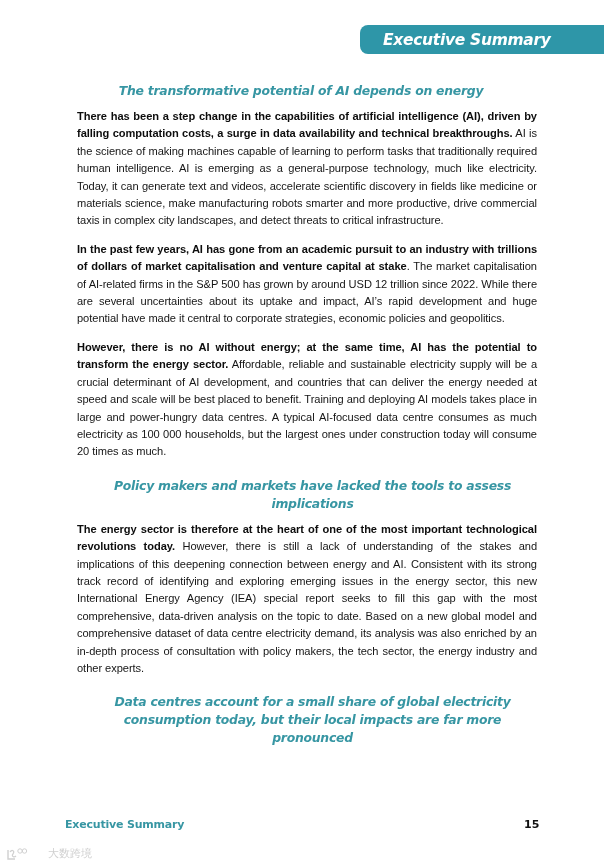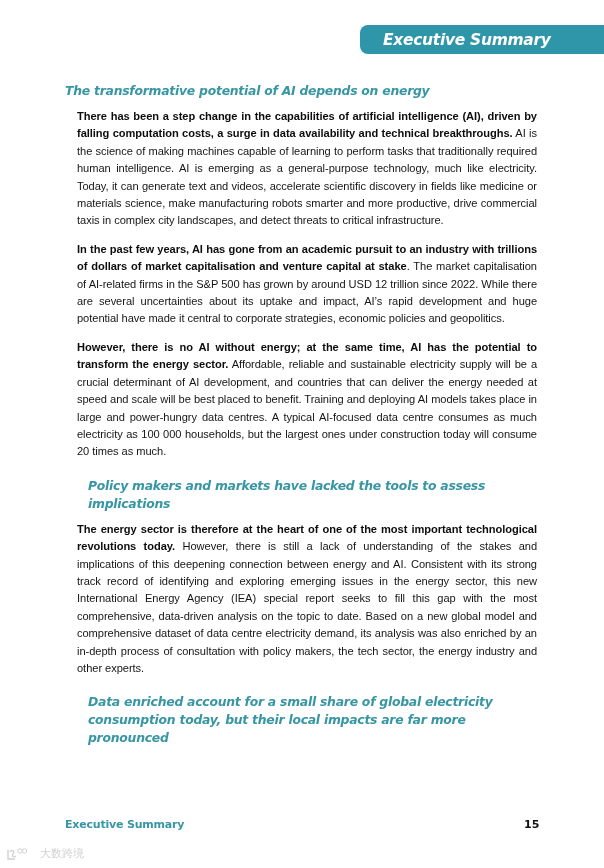--- a/index.html
+++ b/index.html
@@ -51,20 +51,21 @@
     }
     .section-title {
       color: #3796a3;
       font-family: "DejaVu Sans", sans-serif;
       font-style: italic;
       font-weight: bold;
       font-size: 12.4px;
       line-height: 18px;
       letter-spacing: -0.25px;
       margin: 0 0 8px 0;
+      text-align: center;
     }
     .para {
       font-family: "Liberation Sans", sans-serif;
       font-size: 11.1px;
       line-height: 17.4px;
       text-align: justify;
       margin: 0 0 11px 12px;
       letter-spacing: -0.05px;
       color: #151515;
     }
@@ -94,21 +95,21 @@
       font-family: "DejaVu Sans", sans-serif;
       font-weight: bold;
       font-size: 11px;
     }
     .watermark {
       position: absolute;
       left: 6px;
       top: 846px;
       display: flex;
       align-items: center;
-      gap: 12px;
+      gap: 20px;
       color: #c8c8c8;
       font-family: "DejaVu Sans", sans-serif;
       font-size: 11px;
       opacity: 0.85;
     }
     .watermark-icon {
       width: 22px;
       height: 14px;
       position: relative;
     }
@@ -137,21 +138,21 @@
     <p class="para">
       <span class="lead">However, there is no AI without energy; at the same time, AI has the potential to transform the energy sector.</span><span> Affordable, reliable and sustainable electricity supply will be a crucial determinant of AI development, and countries that can deliver the energy needed at speed and scale will be best placed to benefit. Training and deploying AI models takes place in large and power-hungry data centres. A typical AI-focused data centre consumes as much electricity as 100 000 households, but the largest ones under construction today will consume 20 times as much.</span>
     </p>
 
     <h2 class="section-title gap-before-title">Policy makers and markets have lacked the tools to assess implications</h2>
 
     <p class="para">
       <span class="lead">The energy sector is therefore at the heart of one of the most important technological revolutions today.</span><span> However, there is still a lack of understanding of the stakes and implications of this deepening connection between energy and AI. Consistent with its strong track record of identifying and exploring emerging issues in the energy sector, this new International Energy Agency (IEA) special report seeks to fill this gap with the most comprehensive, data-driven analysis on the topic to date. Based on a new global model and comprehensive dataset of data centre electricity demand, its analysis was also enriched by an in-depth process of consultation with policy makers, the tech sector, the energy industry and other experts.</span>
     </p>
 
-    <h2 class="section-title gap-before-title">Data enriched account for a small share of global electricity consumption today, but their local impacts are far more pronounced</h2>
+    <h2 class="section-title gap-before-title">Data centres account for a small share of global electricity consumption today, but their local impacts are far more pronounced</h2>
 
 
   </div>
 
   <div class="footer-label">Executive Summary</div>
   <div class="footer-page">15</div>
 
   <div class="watermark">
     <span class="watermark-icon">
       <svg width="22" height="14" viewBox="0 0 22 14">

